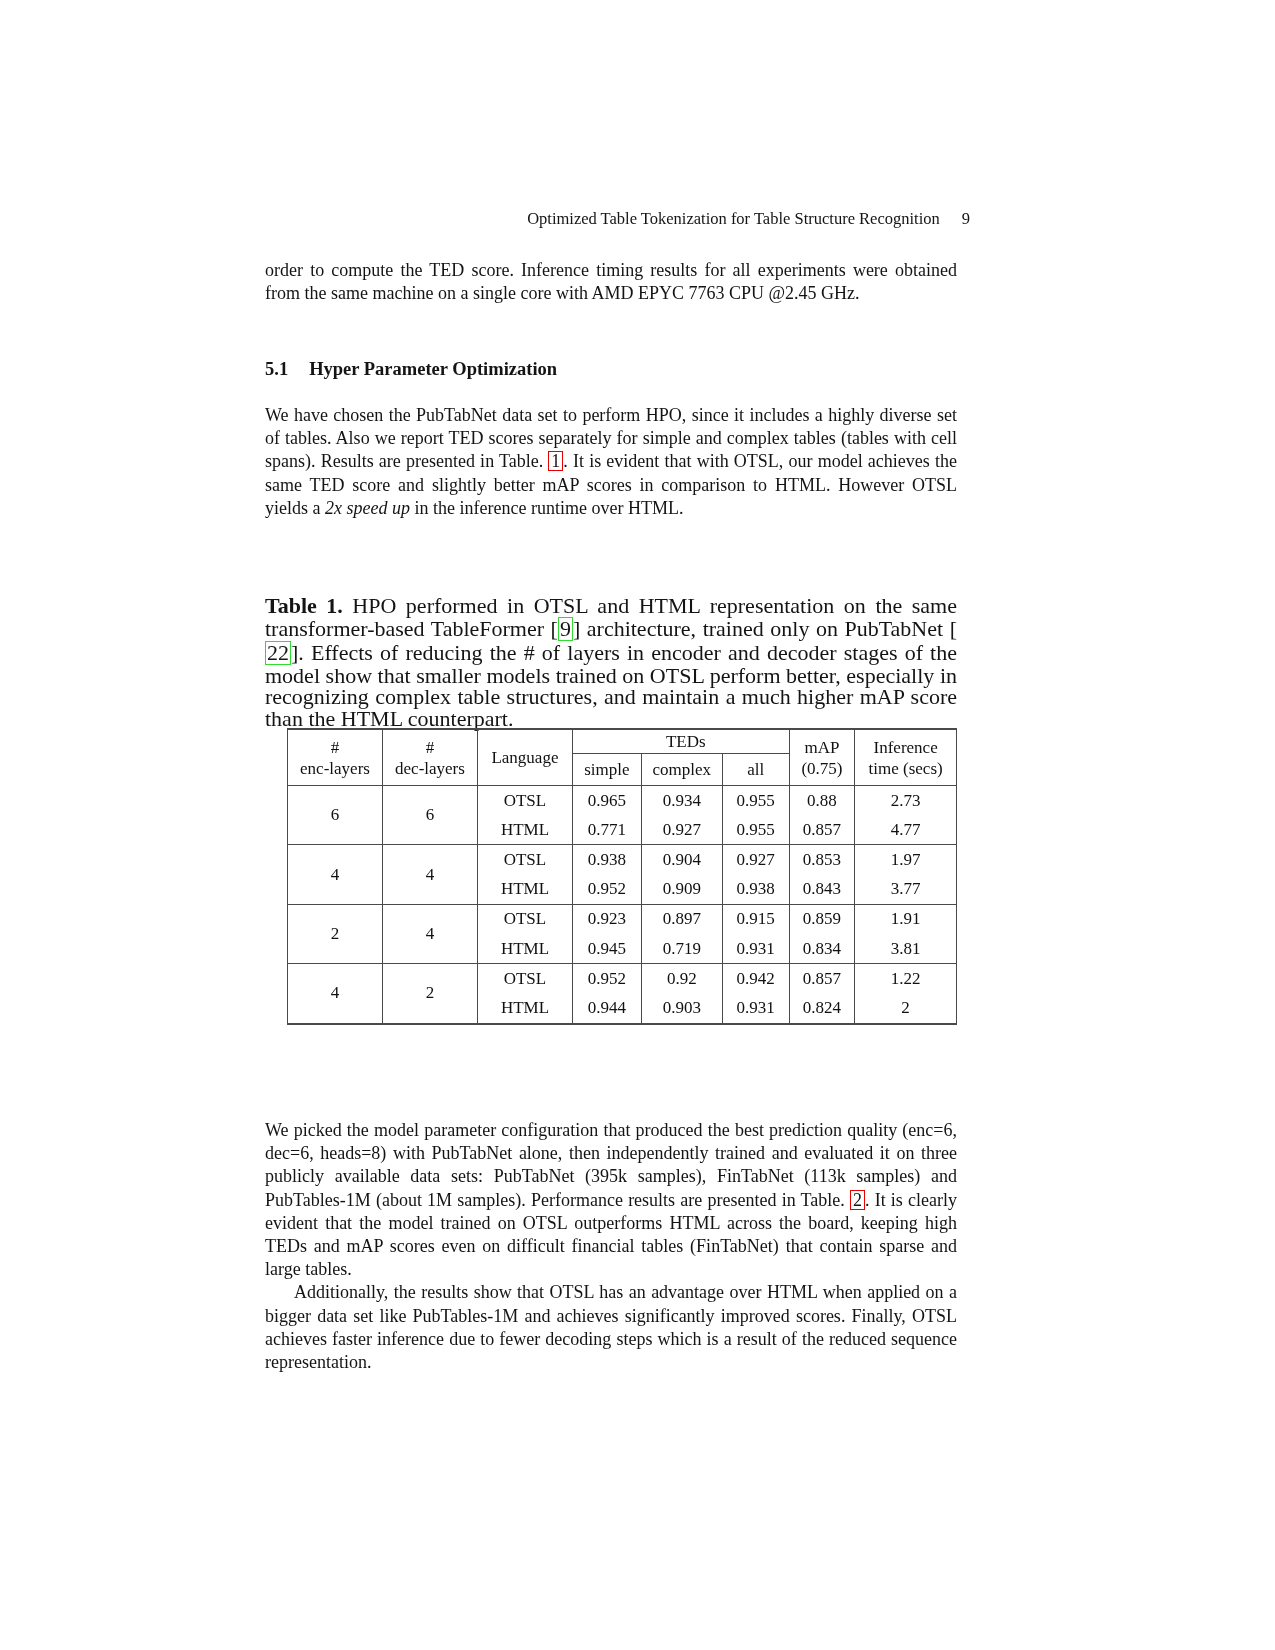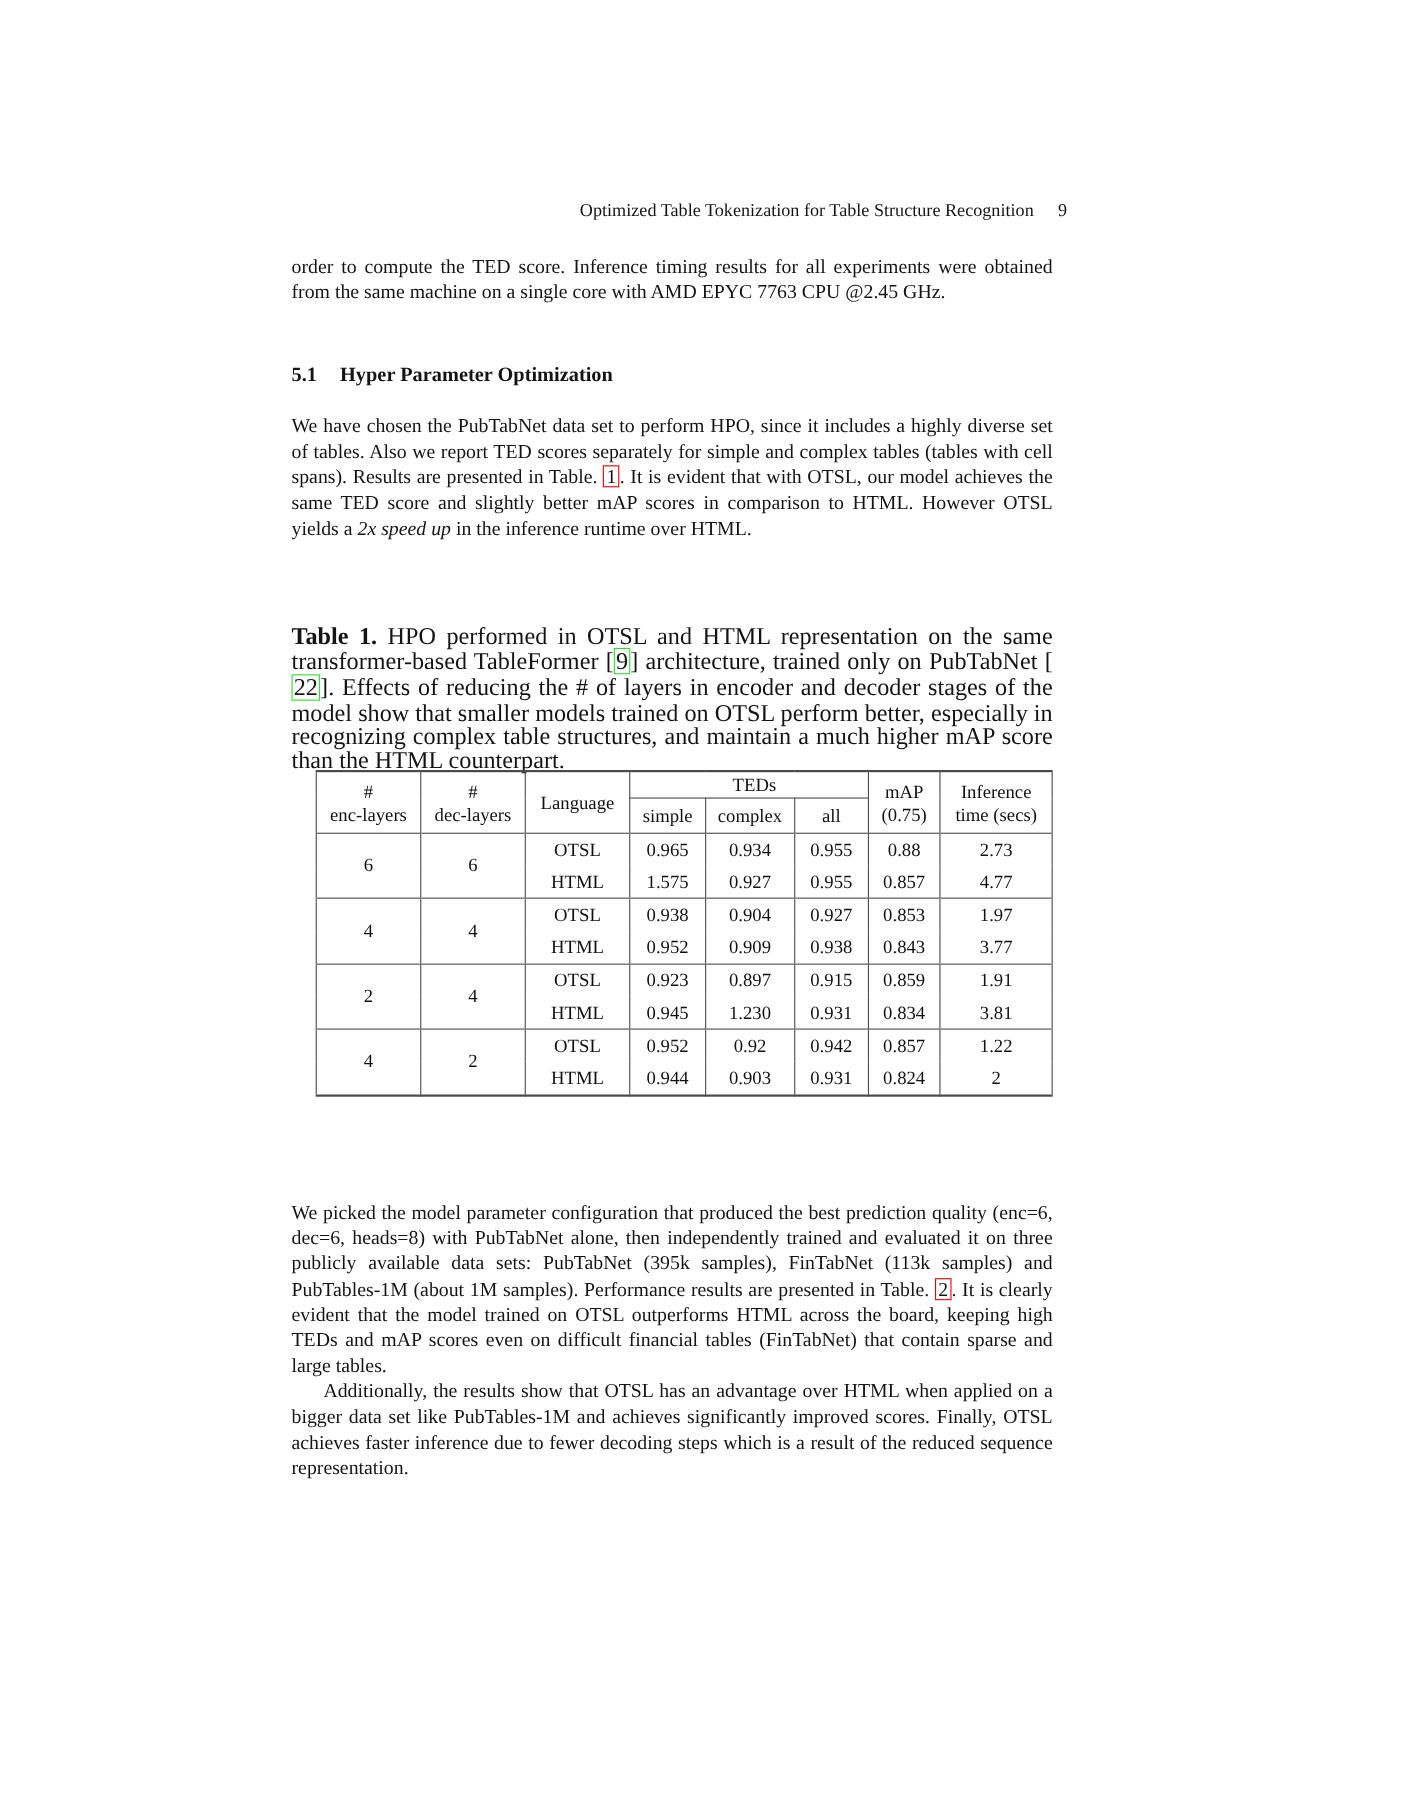--- a/index.html
+++ b/index.html
@@ -3,20 +3,21 @@
 <meta charset="utf-8">
 <style>
   html,body{margin:0;padding:0;background:#ffffff;}
   .page{
     position:relative;
     width:1275px;height:1398px;
     background:#ffffff;
     font-family:"Liberation Serif", "DejaVu Serif", serif;
     color:#141414;
     overflow:hidden;
+    margin-top:28px;
   }
   .abs{position:absolute;}
   
   .running-head{
     top:181px;left:265px;width:705px;
     display:flex;align-items:baseline;
     font-size:16.5px;
   }
   .running-head .rh-title{margin-left:auto;}
   .running-head .rh-page{margin-left:22px;}
@@ -146,21 +147,21 @@
             <td rowspan="2">6</td>
             <td>OTSL</td>
             <td>0.965</td>
             <td>0.934</td>
             <td>0.955</td>
             <td class="bold">0.88</td>
             <td class="bold">2.73</td>
           </tr>
           <tr>
             <td>HTML</td>
-            <td>1.575</td>
+            <td>0.771</td>
             <td>0.927</td>
             <td>0.955</td>
             <td>0.857</td>
             <td>4.77</td>
           </tr>
         </tbody>
         <tbody>
           <tr>
             <td rowspan="2">4</td>
             <td rowspan="2">4</td>
@@ -187,21 +188,21 @@
             <td>OTSL</td>
             <td>0.923</td>
             <td>0.897</td>
             <td>0.915</td>
             <td class="bold">0.859</td>
             <td class="bold">1.91</td>
           </tr>
           <tr>
             <td>HTML</td>
             <td>0.945</td>
-            <td>1.230</td>
+            <td>0.719</td>
             <td class="bold">0.931</td>
             <td>0.834</td>
             <td>3.81</td>
           </tr>
         </tbody>
         <tbody>
           <tr>
             <td rowspan="2">4</td>
             <td rowspan="2">2</td>
             <td>OTSL</td>

